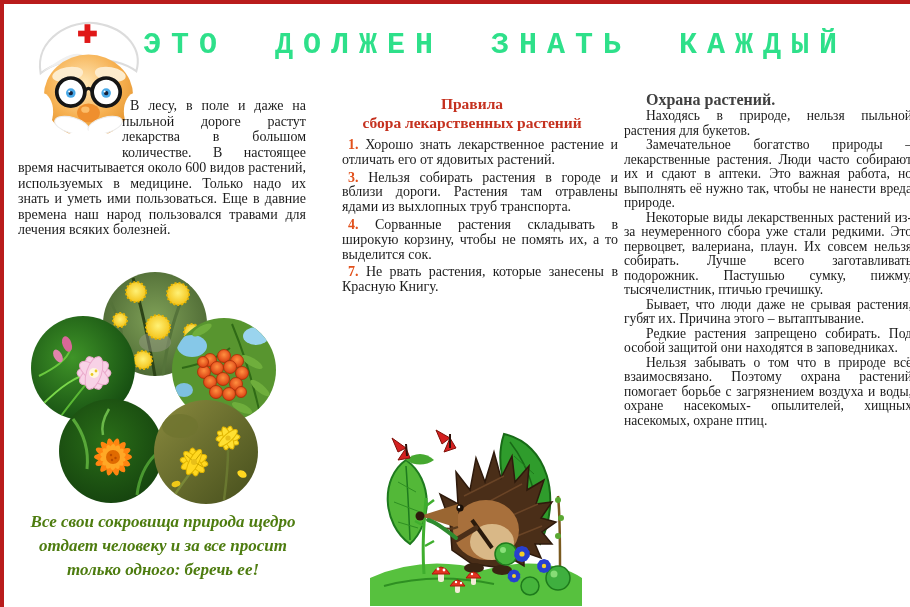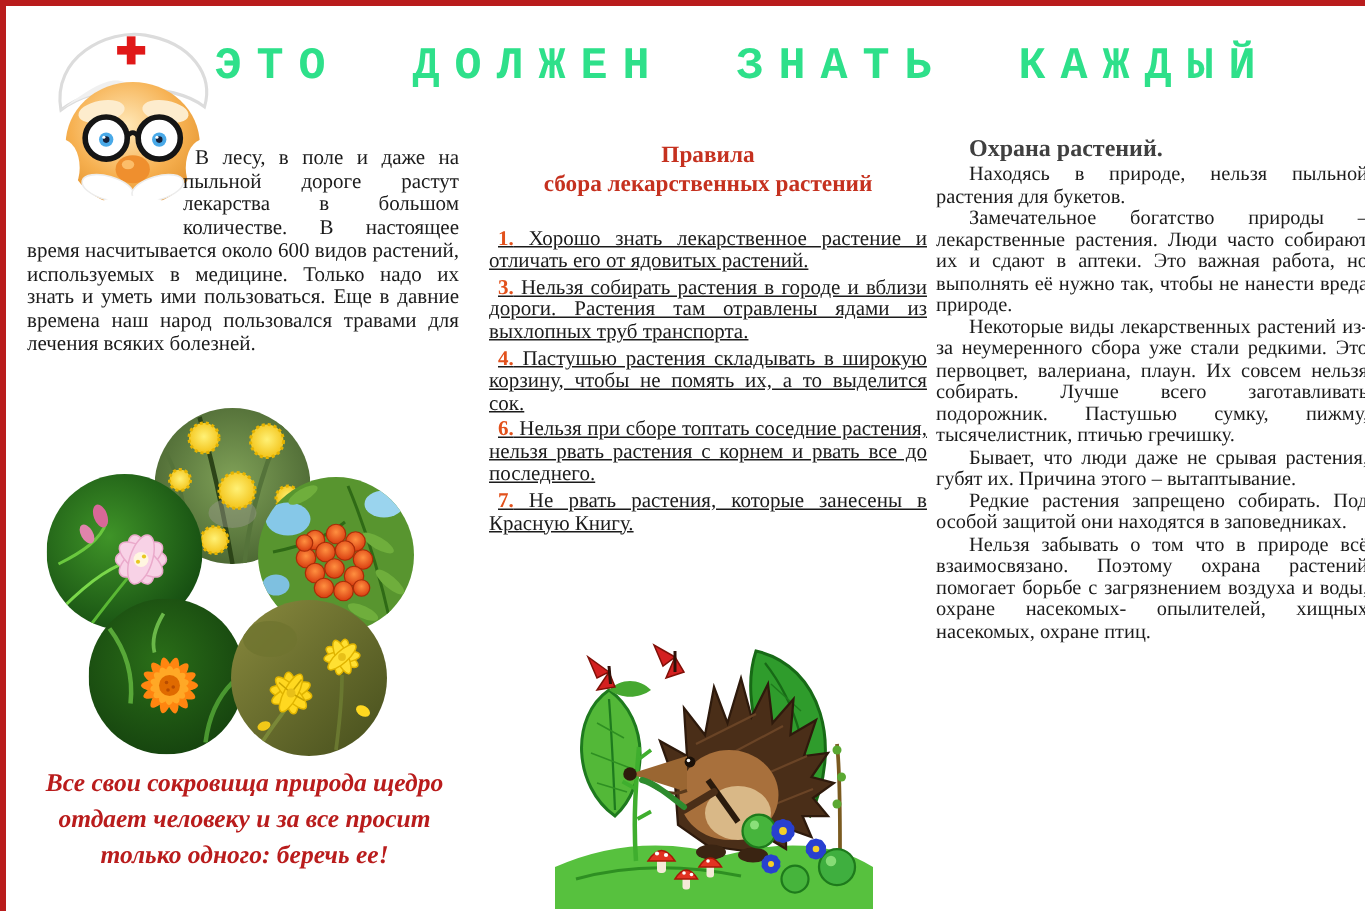--- a/index.html
+++ b/index.html
@@ -34,27 +34,27 @@
   .flowers{position:absolute;left:14px;top:262px;width:292px;height:242px;}
   .photo{position:absolute;width:104px;height:104px;border-radius:50%;overflow:hidden;}
   .ph-top{left:85px;top:6px;}
   .ph-left{left:13px;top:50px;}
   .ph-right{left:154px;top:52px;}
   .ph-bl{left:41px;top:133px;}
   .ph-br{left:136px;top:134px;}
   
   .motto{position:absolute;left:16px;top:506px;width:286px;
     text-align:center;font-weight:bold;font-style:italic;
-    font-size:17px;line-height:24px;color:#b91c1c;}
+    font-size:17px;line-height:24px;color:#4d7c0f;}
   
   .mid-col{position:absolute;left:322px;top:90px;width:292px;
     font-size:14px;line-height:14.8px;}
   .mid-head{ text-align:center;font-weight:bold;color:#c5311f;
-    font-size:15.5px;line-height:19px;margin:0 0 21px 0;}
-  .rules p{margin:0 0 3px 0;text-align:justify;text-indent:6px;text-decoration:underline;}
+    font-size:15.5px;line-height:19px;margin:0 0 6px 0;}
+  .rules p{margin:0 0 3px 16px;text-align:justify;text-indent:6px;}
   .rule-num{color:#e2511c;font-weight:bold;}
   
   .hedgehog{position:absolute;left:350px;top:422px;width:244px;height:180px;}
   
   .right-col{position:absolute;left:620px;top:86px;width:288px;
     font-size:13.6px;line-height:14.5px;}
   .right-head{text-align:center;font-weight:bold;color:#404040;
     font-size:16px;line-height:19px;margin:0;}
   .right-col p{margin:0;text-align:justify;text-indent:22px;}
 </style>
@@ -302,22 +302,21 @@
   <div class="motto">Все свои сокровища природа щедро отдает человеку и за все просит только одного: беречь ее!</div>
 
   <div class="mid-col">
     <p class="mid-head">
       <span>Правила</span><br>
       <span>сбора лекарственных растений</span>
     </p>
     <div class="rules">
       <p><span class="rule-num">1.</span><span> Хорошо знать лекарственное растение и отличать его от ядовитых растений.</span></p>
       <p><span class="rule-num">3.</span><span> Нельзя собирать растения в городе и вблизи дороги. Растения там отравлены ядами из выхлопных труб транспорта.</span></p>
-      <p><span class="rule-num">4.</span><span> Пастушью растения складывать в широкую корзину, чтобы не помять их, а то выделится сок.</span></p>
-      <p><span class="rule-num">6.</span><span> Нельзя при сборе топтать соседние растения, нельзя рвать растения с корнем и рвать все до последнего.</span></p>
+      <p><span class="rule-num">4.</span><span> Сорванные растения складывать в широкую корзину, чтобы не помять их, а то выделится сок.</span></p>
       <p><span class="rule-num">7.</span><span> Не рвать растения, которые занесены в Красную Книгу.</span></p>
     </div>
   </div>
 
   <div class="hedgehog">
     <svg viewBox="0 0 244 180" width="244" height="180">
 
       <path d="M16,152 Q70,128 130,144 Q190,128 228,152 L228,180 L16,180 Z" fill="#57c13e"></path>
       <path d="M30,160 Q80,146 140,158" stroke="#2e8f22" stroke-width="2" fill="none"></path>
 

